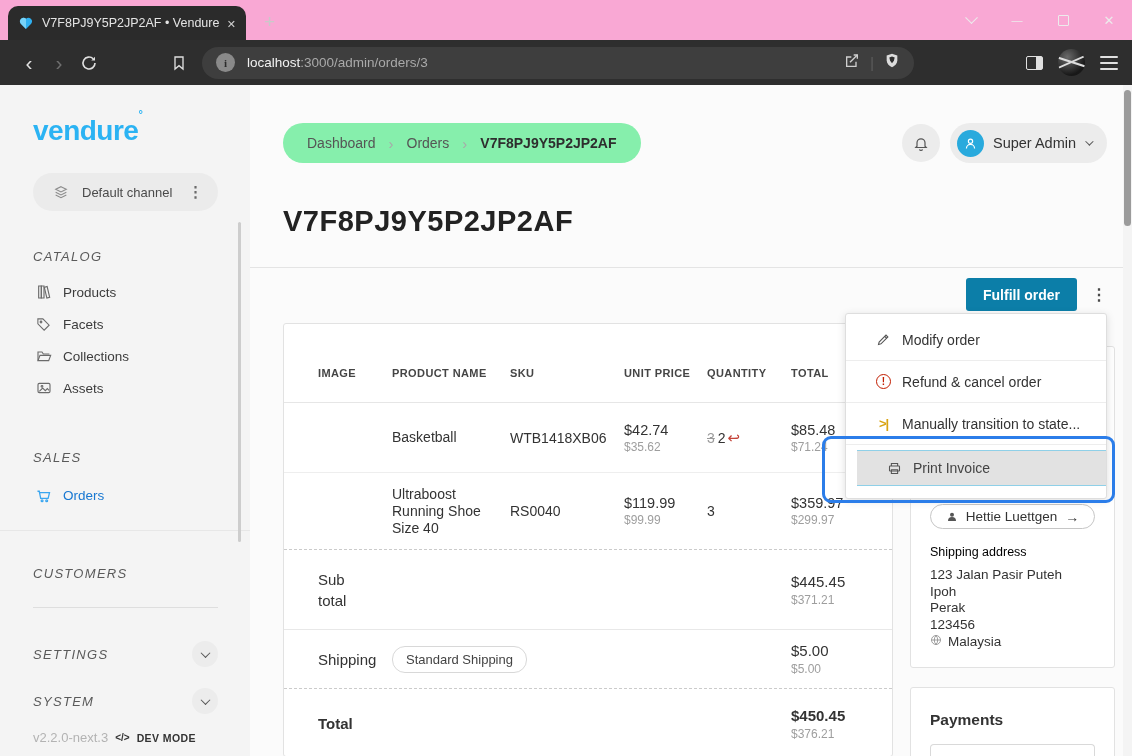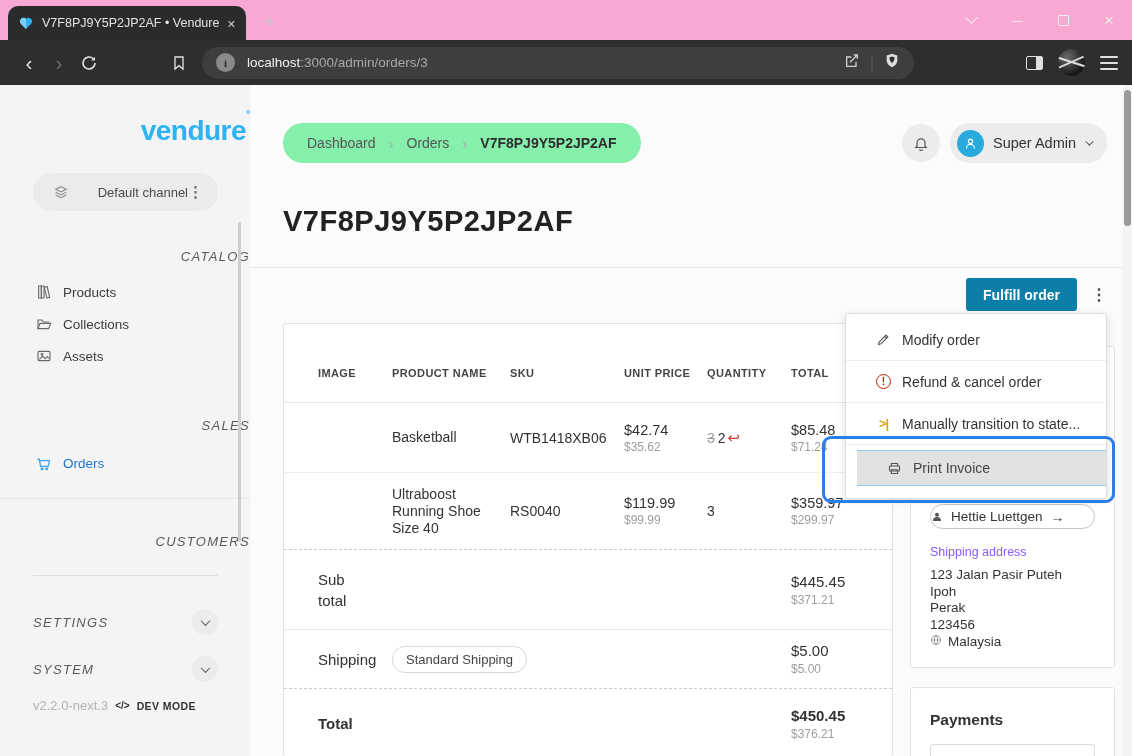--- a/index.html
+++ b/index.html
@@ -49,21 +49,21 @@
   .nav-avatar::before, .nav-avatar::after { content:""; position:absolute; left:-3px; right:-3px; height:2px; background:#dcdcdc; top:12px; }
   .nav-avatar::before { transform:rotate(18deg); }
   .nav-avatar::after { transform:rotate(-24deg); }
   .hamburger { width:18px; display:flex; flex-direction:column; gap:4px; }
   .hamburger i { height:2px; background:#e0e0e0; border-radius:1px; }
 
   
   .app { display:flex; height:671px; background:#fbfbfb; }
 
   
-  .sidebar { width:250px; background:#f4f4f4; flex-shrink:0; position:relative; padding-left:33px;text-align:right; }
+  .sidebar { width:250px; background:#f4f4f4; flex-shrink:0; position:relative; padding-left:33px; }
   .logo { margin-top:30px; font-size:28px; font-weight:700; color:#2bb3f3; letter-spacing:-0.5px; }
   .logo sup { font-size:11px; top:-12px; position:relative; }
   .channel-pill { margin-top:26px; width:185px; height:38px; background:#ebebeb; border-radius:19px;
                   display:flex; align-items:center; padding:0 15px 0 20px; }
   .channel-label { margin-left:13px; font-size:13px; color:#4a4a4a; flex:1; }
   .kebab { color:#6a6a6a; font-size:15px; font-weight:700; }
   .kebab::before { content:"⋮"; }
   .section-label { margin-top:38px; font-size:13px; color:#5a5a5a; letter-spacing:1.3px; font-weight:500;font-style:italic; }
   .nav-list { margin-top:12px; }
   .nav-item { display:flex; align-items:center; height:32px; font-size:13.5px; color:#3c3c3c; gap:11px;
@@ -147,23 +147,23 @@
   .sum-val { grid-column:6; }
   .val-big { font-size:15px; color:#333; }
   .val-big-bold { font-weight:700; }
   .val-sm { font-size:12px; color:#9e9e9e; margin-top:3px; }
 
   
   .right-col { width:205px; margin-left:17px; position:relative; height:100%; }
   .customer-card { position:absolute; top:23px; left:0; right:0; height:322px; background:#fff;
                    border:1px solid #e2e2e2; border-radius:3px; padding:157px 19px 0 19px; }
   .customer-btn { width:100%; height:25px; border:1px solid #c6c6c6; border-radius:13px; background:#fff;
-                  display:flex; align-items:center; gap:8px; font-size:13.5px; color:#333; }
+                  display:flex; align-items:center; justify-content:center; gap:8px; font-size:13.5px; color:#333; }
   .arrow-right::before { content:"→"; font-size:14px; color:#333; }
-  .ship-label { margin-top:16px; font-size:12.5px; color:#8b5cf6; }
+  .ship-label { margin-top:16px; font-size:12.5px; color:#000000; }
   .addr { margin-top:8px; font-size:13.5px; color:#333; line-height:16.5px; }
   .country-row { display:flex; align-items:flex-start; gap:6px; margin-top:1px; }
   .payments-card { position:absolute; top:364px; left:0; right:0; height:90px; background:#fff;
                    border:1px solid #e2e2e2; border-radius:3px; padding:23px 19px 0 19px; overflow:hidden; }
   .payments-title { font-size:15.5px; font-weight:600; color:#333; }
   .payments-inner { margin-top:15px; height:14px; border:1px solid #d9d9d9; border-bottom:none; border-radius:4px 4px 0 0; }
 
   
   .dropdown { position:absolute; left:595px; top:228px; width:262px; background:#fff; border:1px solid #dedede;
               border-radius:3px; box-shadow:0 2px 8px rgba(0,0,0,0.13); z-index:40; padding-top:5px; }
@@ -279,20 +279,29 @@
           <svg width="16" height="16" viewBox="0 0 24 24" fill="none" stroke="#6b6b6b" stroke-width="1.7">
             <path d="M4 3h4v18H4z"></path>
               <path d="M8 3h4v18H8z"></path>
               <path d="m12.5 5 4.2-1.2L20.5 20l-4.2 1.2z"></path>
           </svg>
         </span>
         <span>Products</span>
       </div>
       <div class="nav-item">
         <span class="ic">
+          <svg width="15" height="15" viewBox="0 0 24 24" fill="none" stroke="#6b6b6b" stroke-width="1.7">
+            <path d="M3 3h8l10 10-8 8L3 11z"></path>
+              <circle cx="8" cy="8" r="1.4"></circle>
+          </svg>
+        </span>
+        <span>Facets</span>
+      </div>
+      <div class="nav-item">
+        <span class="ic">
           <svg width="16" height="16" viewBox="0 0 24 24" fill="none" stroke="#6b6b6b" stroke-width="1.7">
             <path d="M3 19V6h6l2 3h9"></path>
               <path d="M3 19l3-8h16l-3 8z"></path>
           </svg>
         </span>
         <span>Collections</span>
       </div>
       <div class="nav-item">
         <span class="ic">
           <svg width="16" height="16" viewBox="0 0 24 24" fill="none" stroke="#6b6b6b" stroke-width="1.7">

